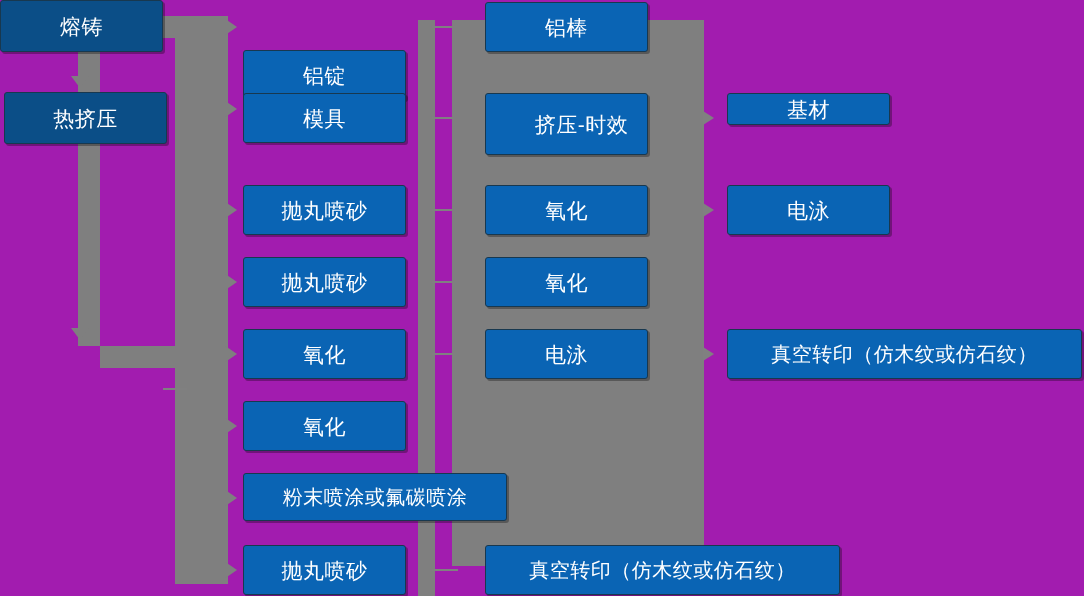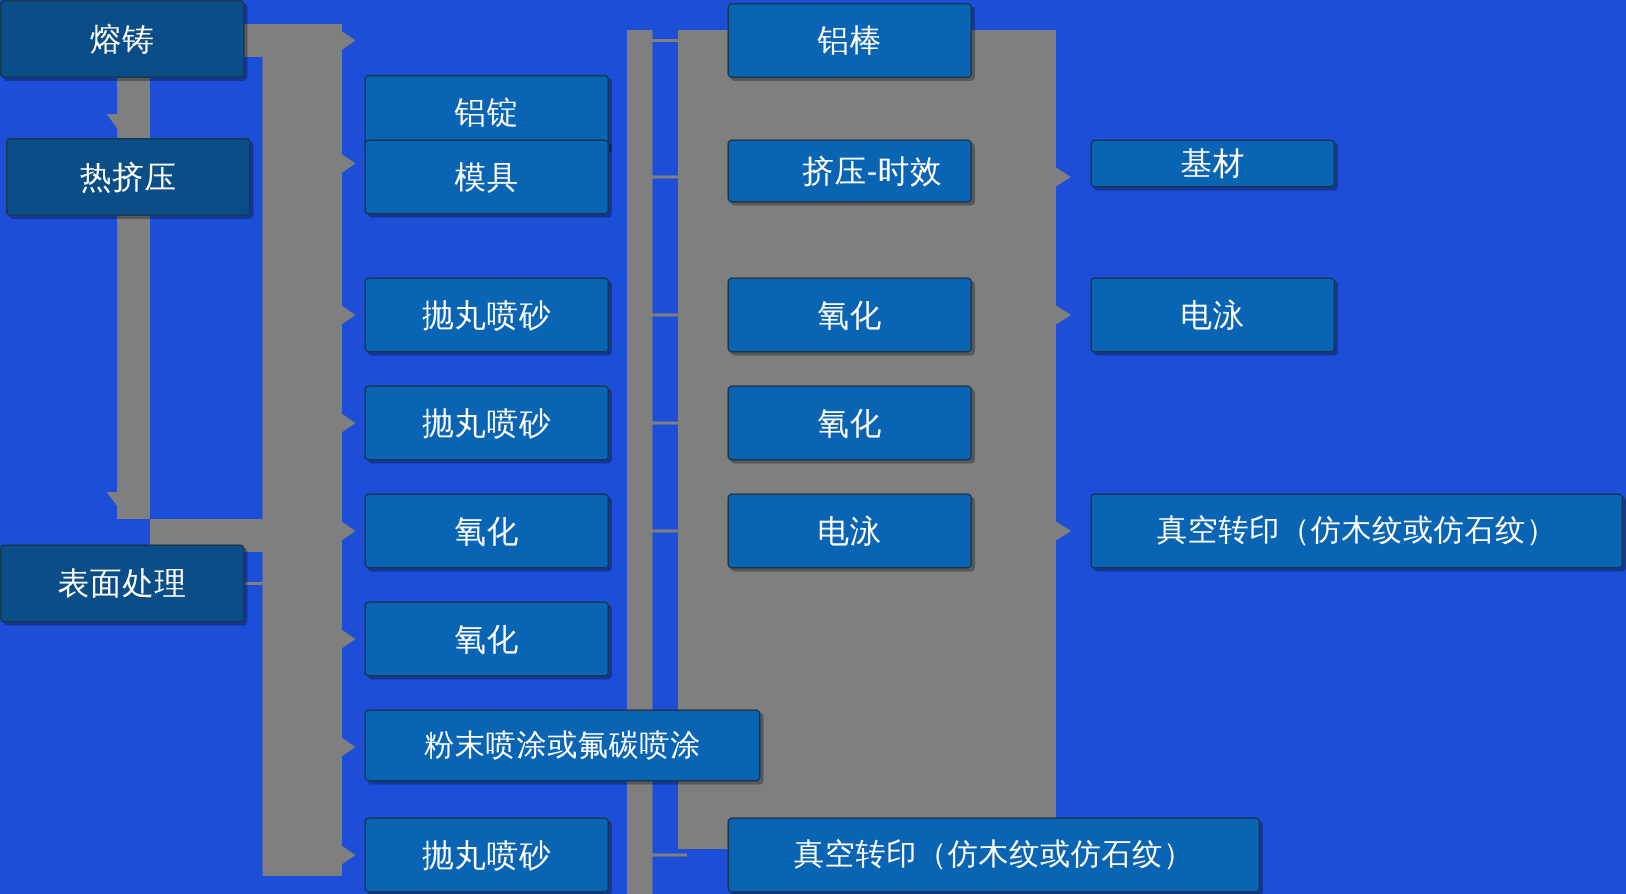--- a/index.html
+++ b/index.html
@@ -7,21 +7,21 @@
     padding: 0;
     background: #ffffff;
   }
   body {
     font-family: "Liberation Sans", "DejaVu Sans", sans-serif;
   }
   #canvas {
     position: relative;
     width: 1084px;
     height: 596px;
-    background: #1d4ed8;
+    background: #a21caf;
     overflow: hidden;
   }
 
   
   .gray {
     position: absolute;
     background: #7f7f7f;
   }
   .gray-arrow {
     position: absolute;
@@ -112,23 +112,20 @@
   <div class="gray-arrow sm-arrow-right" style="left:703px; top:111px;"></div>
   <div class="gray-arrow sm-arrow-right" style="left:703px; top:203px;"></div>
   <div class="gray-arrow sm-arrow-right" style="left:703px; top:347px;"></div>
 
   <div class="box dark" style="left:0px; top:0px; width:163px; height:52px;">
     <span>熔铸</span>
   </div>
   <div class="box dark" style="left:4px; top:92px; width:163px; height:52px;">
     <span>热挤压</span>
   </div>
-  <div class="box dark" style="left:0px; top:363px; width:163px; height:52px;">
-    <span>表面处理</span>
-  </div>
 
   <div class="box light" style="left:243px; top:2px; width:163px; height:50px;margin-top:48px;">
     <span>铝锭</span>
   </div>
   <div class="box light" style="left:243px; top:93px; width:163px; height:50px;">
     <span>模具</span>
   </div>
   <div class="box light" style="left:243px; top:185px; width:163px; height:50px;">
     <span>抛丸喷砂</span>
   </div>
@@ -144,21 +141,21 @@
   <div class="box light wide-label" style="left:243px; top:473px; width:264px; height:48px;">
     <span>粉末喷涂或氟碳喷涂</span>
   </div>
   <div class="box light" style="left:243px; top:545px; width:163px; height:50px;">
     <span>抛丸喷砂</span>
   </div>
 
   <div class="box light" style="left:485px; top:2px; width:163px; height:50px;">
     <span>铝棒</span>
   </div>
-  <div class="box light" style="left:485px; top:93px; width:163px; height:42px;padding-left:30px;">
+  <div class="box light" style="left:485px; top:93px; width:163px; height:62px;padding-left:30px;">
     <span>挤压-时效</span>
   </div>
   <div class="box light" style="left:485px; top:185px; width:163px; height:50px;">
     <span>氧化</span>
   </div>
   <div class="box light" style="left:485px; top:257px; width:163px; height:50px;">
     <span>氧化</span>
   </div>
   <div class="box light" style="left:485px; top:329px; width:163px; height:50px;">
     <span>电泳</span>

